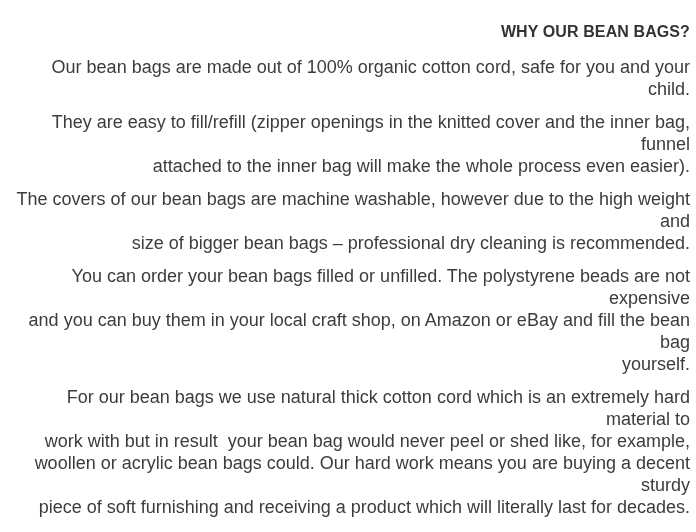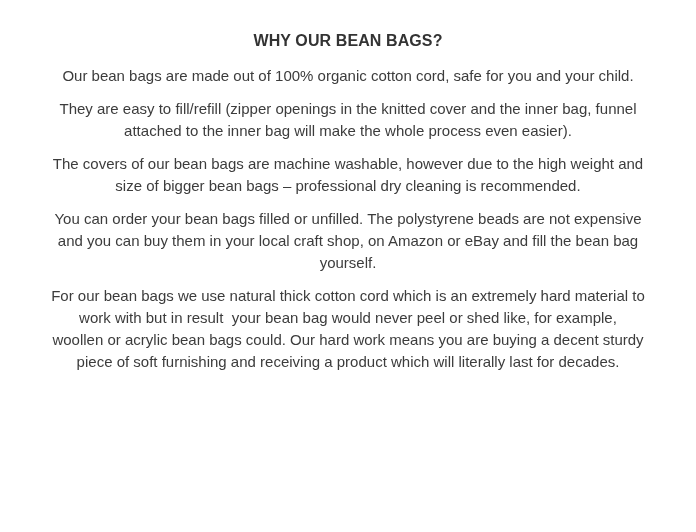--- a/index.html
+++ b/index.html
@@ -7,35 +7,34 @@
     padding: 0;
     width: 696px;
     height: 532px;
     background: #ffffff;
     overflow: hidden;
   }
   .content {
     box-sizing: border-box;
     width: 696px;
     padding: 21px 6px 0 6px;
-    text-align: center;
+    text-align: right;
     font-family: "Liberation Sans", sans-serif;
     color: #3c3c3c;
-    margin-top: 9px;
   }
   .section-title {
     font-size: 16px;
     line-height: 22px;
     font-weight: 700;
     color: #333333;
     margin: 0 0 13px 0;
     letter-spacing: 0.1px;
   }
   .para {
-    font-size: 15px;
+    font-size: 18px;
     line-height: 22px;
     margin: 0 0 11px 0;
     white-space: pre-wrap; 
   }
 </style>
 </head>
 <body>
 
 <main class="content">
   <h2 class="section-title">WHY OUR BEAN BAGS?</h2>

